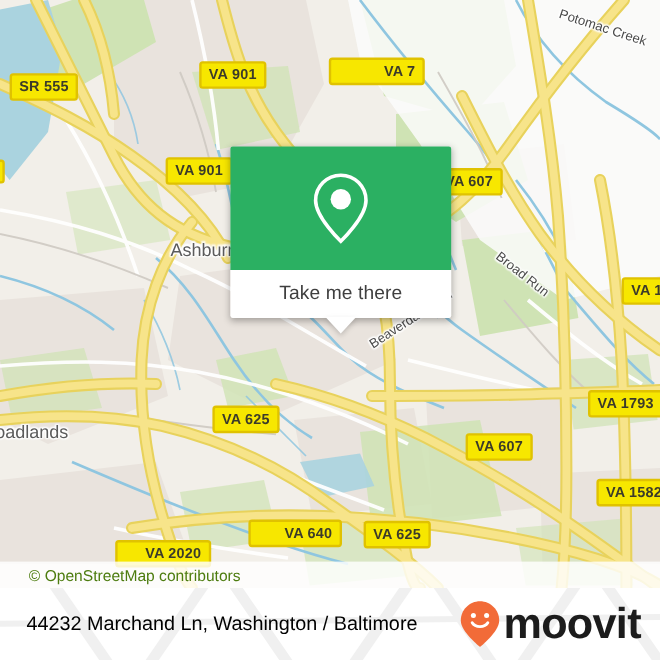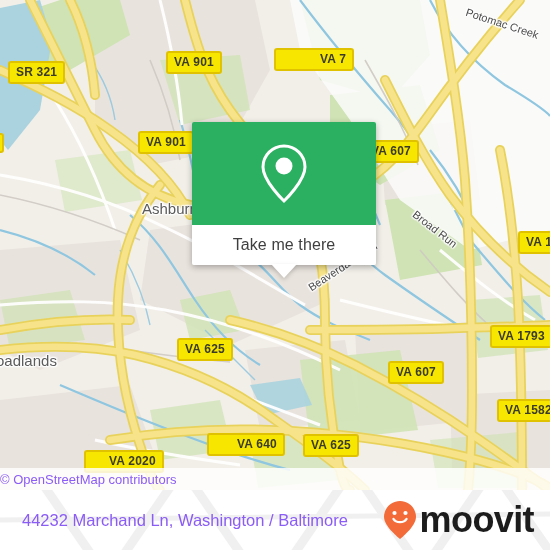--- a/index.html
+++ b/index.html
@@ -53,22 +53,22 @@
       1px 0 1.5px #fff,-1px 0 1.5px #fff,0 1px 1.5px #fff,0 -1px 1.5px #fff,
       1px 1px 1.5px #fff,-1px -1px 1.5px #fff,1px -1px 1.5px #fff,-1px 1px 1.5px #fff;
   }
 
   
   .attrib-band{
     position:absolute;left:0;bottom:0;width:550px;height:22px;
     background:rgba(255,255,255,0.82);
   }
   .attrib-text{
-    position:absolute;left:0;bottom:3px;
-    font-size:13px;color:#8b5cf6;white-space:nowrap;
+    position:absolute;left:24px;bottom:3px;
+    font-size:13px;color:#4d7c0f;white-space:nowrap;
   }
 
   
   .card{
     position:absolute;left:192px;top:122px;width:184px;
     box-shadow:0 2px 6px rgba(0,0,0,.3);
     border-radius:2px;
     overflow:visible;
   }
   .card-top{
@@ -97,21 +97,21 @@
 
   
   .footer{
     position:absolute;left:0;top:490px;width:550px;height:60px;
     background:#ffffff;overflow:hidden;
   }
   .footer-wm{position:absolute;left:0;top:0;width:550px;height:60px;opacity:1;}
   .footer-addr{
     position:absolute;left:22px;top:0;height:60px;
     display:flex;align-items:center;
-    font-size:16.5px;color:#8b5cf6;white-space:nowrap;
+    font-size:16.5px;color:#000000;white-space:nowrap;
   }
   .footer-logo{
     position:absolute;right:16px;top:0;height:60px;
     display:flex;align-items:center;gap:3px;
   }
   .logo-word{
     font-size:36px;font-weight:bold;color:#1c1c1c;letter-spacing:-.6px;
     line-height:1;
   }
 </style>
@@ -243,31 +243,31 @@
       </g>
     </svg>
 
     <div class="water-label" style="left:468px;top:6px;transform:rotate(18deg);transform-origin:left top;">Potomac Creek</div>
     <div class="water-label" style="left:418px;top:208px;transform:rotate(38deg);transform-origin:left top;">Broad Run</div>
     <div class="water-label" style="left:306px;top:283px;transform:rotate(-33deg);transform-origin:left top;">Beaverdam Run</div>
 
     <div class="place" style="left:142px;top:200px;">Ashburn</div>
     <div class="place" style="left:-4px;top:352px;">oadlands</div>
 
-    <div class="shield" style="left:8px;top:61px;">SR 321</div>
+    <div class="shield" style="left:8px;top:61px;">SR 555</div>
     <div class="shield" style="left:166px;top:51px;">VA 901</div>
     <div class="shield" style="left:274px;top:48px;padding-left:44px;">VA 7</div>
     <div class="shield" style="left:138px;top:131px;">VA 901</div>
     <div class="shield" style="left:363px;top:140px;">VA 607</div>
     <div class="shield" style="left:518px;top:231px;">VA 15</div>
     <div class="shield" style="left:490px;top:325px;">VA 1793</div>
     <div class="shield" style="left:177px;top:338px;">VA 625</div>
     <div class="shield" style="left:388px;top:361px;">VA 607</div>
     <div class="shield" style="left:497px;top:399px;">VA 1582</div>
-    <div class="shield" style="left:84px;top:450px;padding-left:23px;">VA 2020</div>
+    <div class="shield" style="left:96px;top:450px;padding-left:23px;">VA 2020</div>
     <div class="shield" style="left:207px;top:433px;padding-left:28px;">VA 640</div>
     <div class="shield" style="left:303px;top:434px;">VA 625</div>
 
     <div class="shield" style="left:-20px;top:133px;width:24px;height:20px;padding:0;"></div>
 
     <div class="attrib-band"></div>
     <div class="attrib-text">© OpenStreetMap contributors</div>
 
     <div class="card">
       <div class="card-top">

